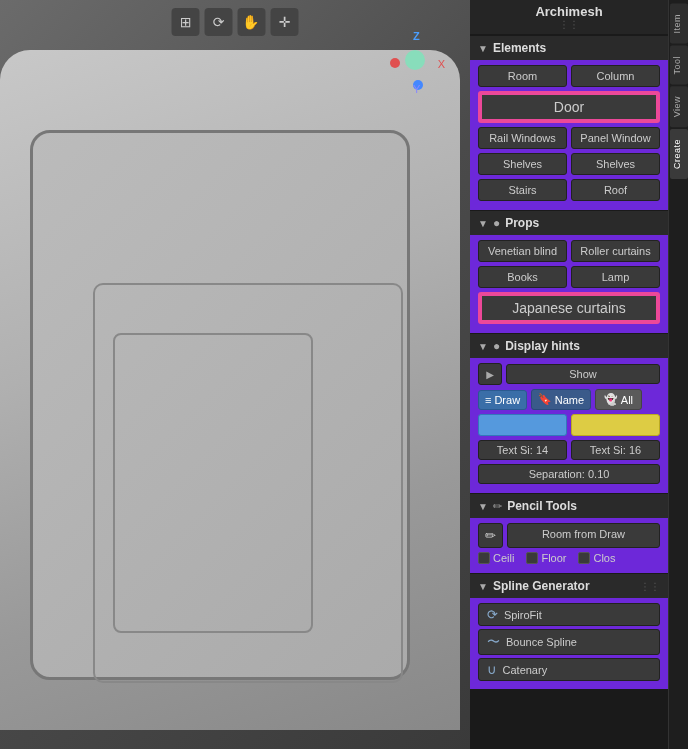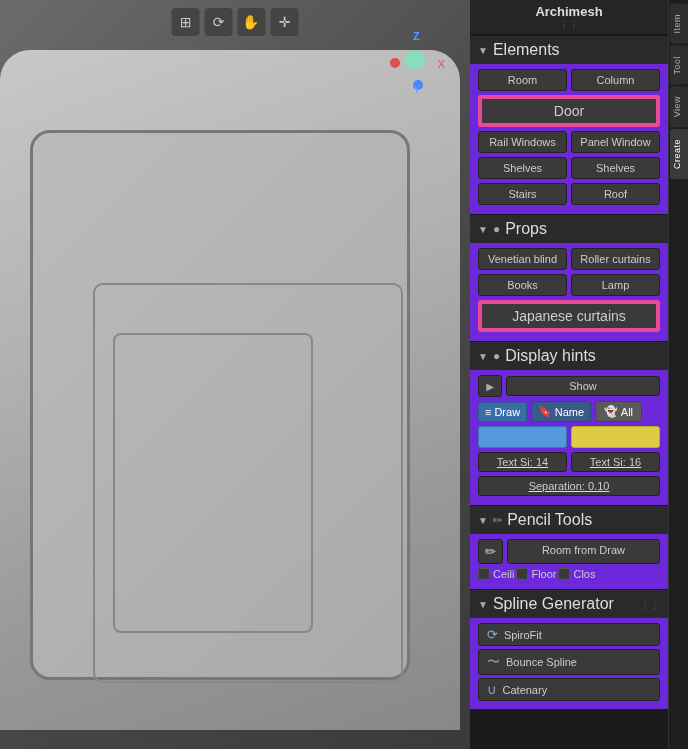--- a/index.html
+++ b/index.html
@@ -169,22 +169,22 @@
       border-top: 1px solid #1a1a1a;
       gap: 5px;
     }
 
     .section-header .arrow {
       color: #aaa;
       font-size: 10px;
     }
 
     .section-title {
-      font-size: 16px;
-      font-weight: normal;
+      font-size: 12px;
+      font-weight: bold;
       color: #ddd;
     }
 
     .section-drag {
       margin-left: auto;
       color: #555;
       font-size: 10px;
     }
 
     
@@ -340,21 +340,20 @@
       background: #ddcc44;
       border-radius: 3px;
       border: 1px solid #bbaa22;
     }
 
     .field-row {
       display: flex;
       gap: 4px;
       margin-bottom: 4px;
       align-items: center;
-      text-decoration: underline;
     }
 
     .field-value {
       flex: 1;
       background: #3a3a3a;
       border: 1px solid #222;
       border-radius: 3px;
       color: #ccc;
       font-size: 11px;
       padding: 3px 6px;
@@ -363,21 +362,21 @@
 
     
     .pencil-icon {
       font-size: 11px;
       color: #aaa;
     }
 
     
     .checkbox-row {
       display: flex;
-      gap: 2px;
+      gap: 12px;
       align-items: flex-end;
       margin-bottom: 4px;
     }
 
     .check-item {
       display: flex;
       align-items: center;
       gap: 3px;
     }
 

